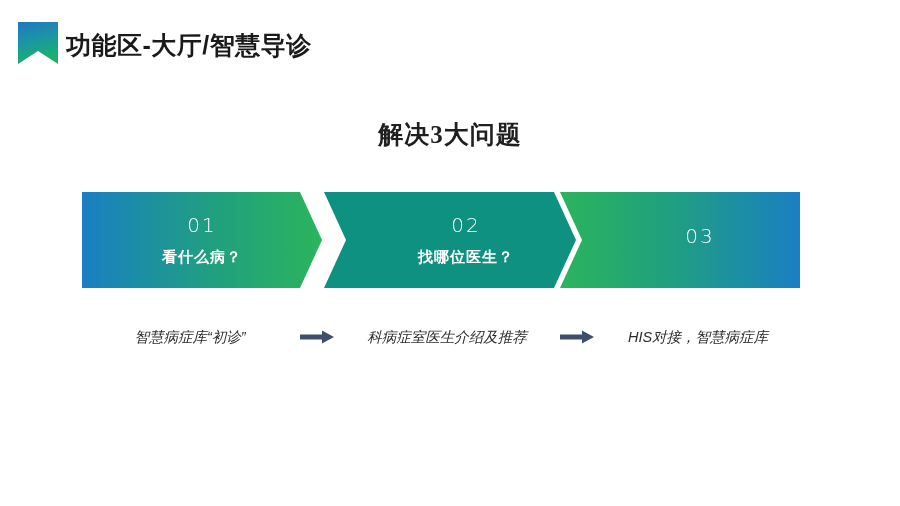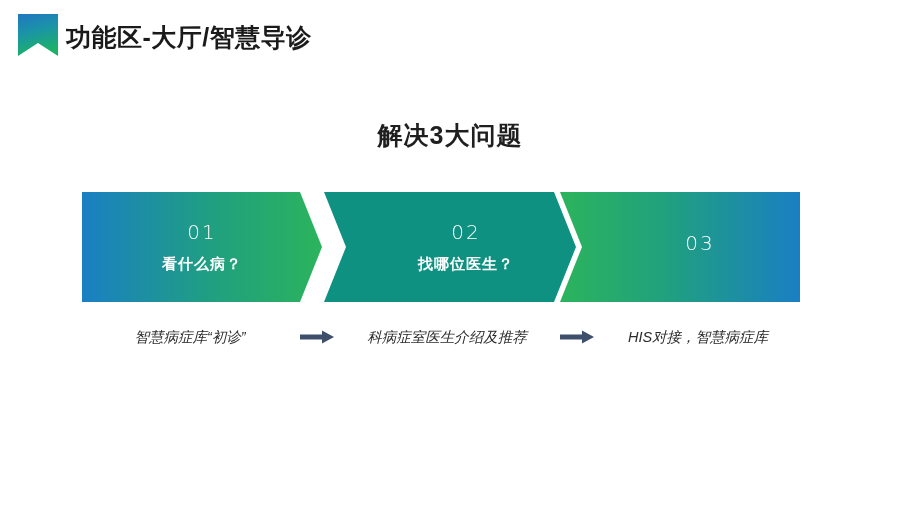--- a/index.html
+++ b/index.html
@@ -12,21 +12,21 @@
     background: #ffffff;
     font-family: "Liberation Sans", "DejaVu Sans", sans-serif;
     overflow: hidden;
     position: relative;
   }
 
   
   .header {
     position: absolute;
     left: 0;
-    top: 0;
+    top: 8px;
     width: 815px;
     height: 72px;
   }
   .header-mark {
     position: absolute;
     left: 18px;
     top: 14px;
     width: 40px;
     height: 42px;
   }
@@ -47,34 +47,35 @@
     position: absolute;
     left: 0;
     top: 118px;
     width: 900px;
     text-align: center;
     font-size: 25px;
     font-weight: bold;
     color: #1f1f1f;
     letter-spacing: 1px;
     line-height: 34px;
+    font-family: Liberation Serif, serif;
   }
 
   
   .band {
     position: absolute;
     left: 0;
     top: 192px;
     width: 900px;
     height: 102px;
   }
   .chev {
     position: absolute;
     top: 0;
-    height: 110px;
+    height: 96px;
   }
   .chev svg {
     display: block;
     width: 100%;
     height: 100%;
   }
   .chev-text {
     position: absolute;
     left: 0;
     top: 0;

